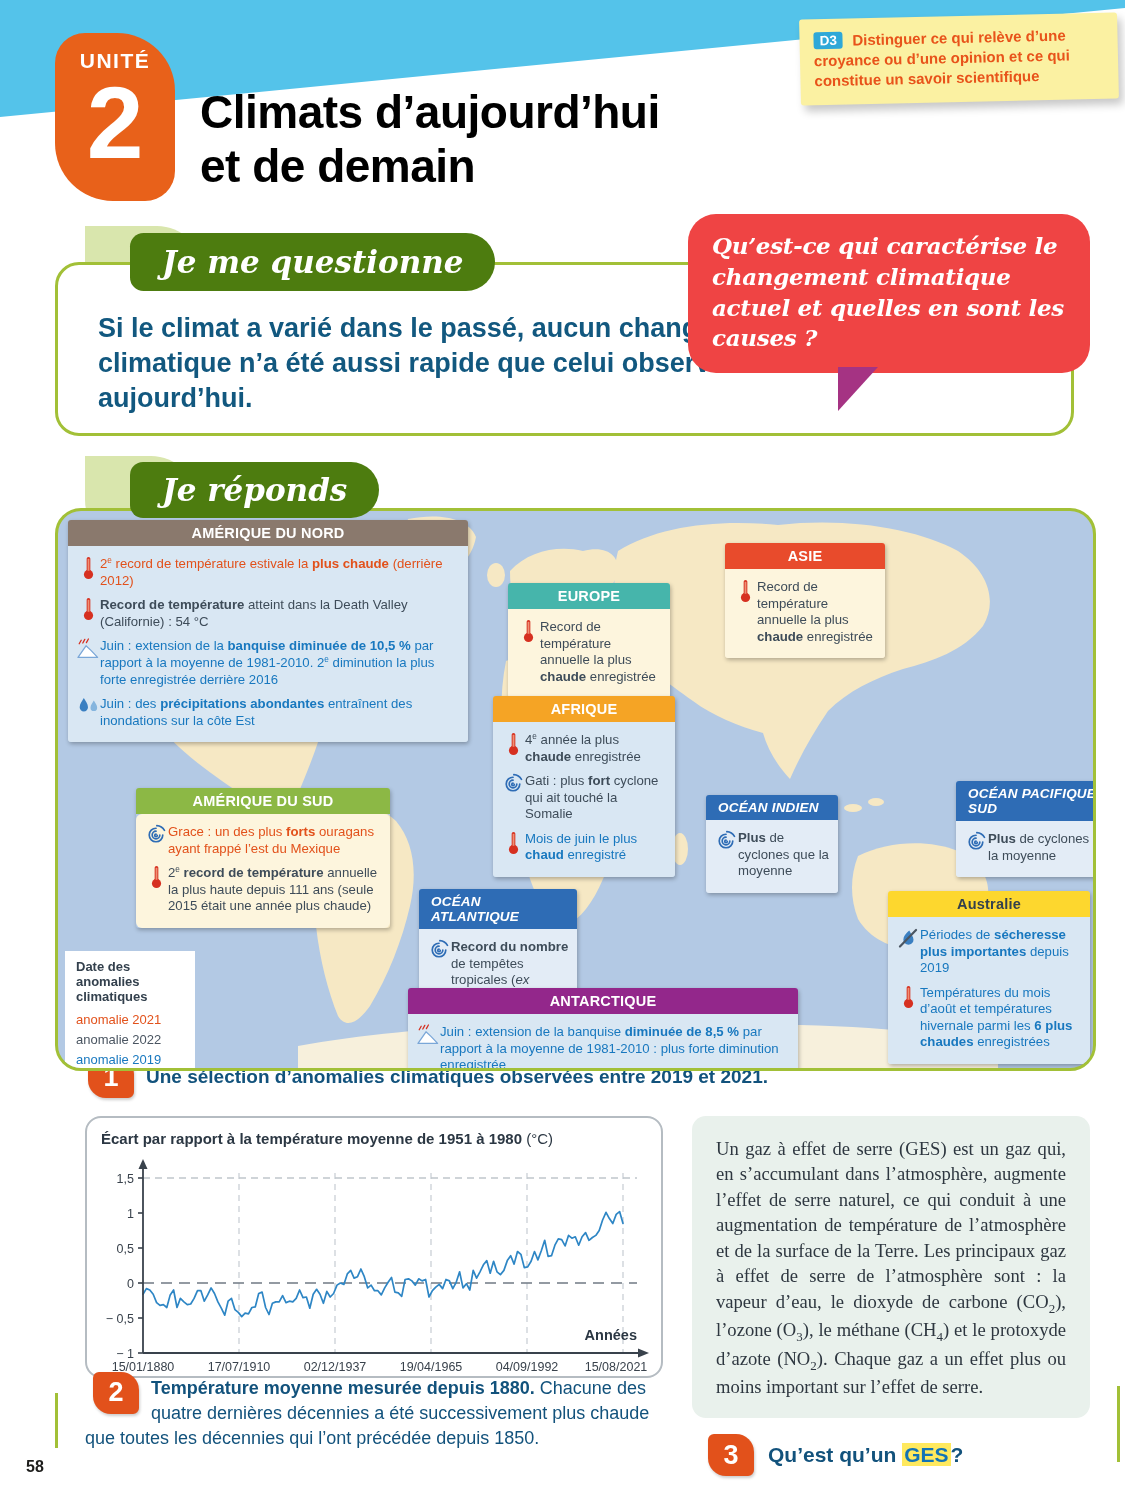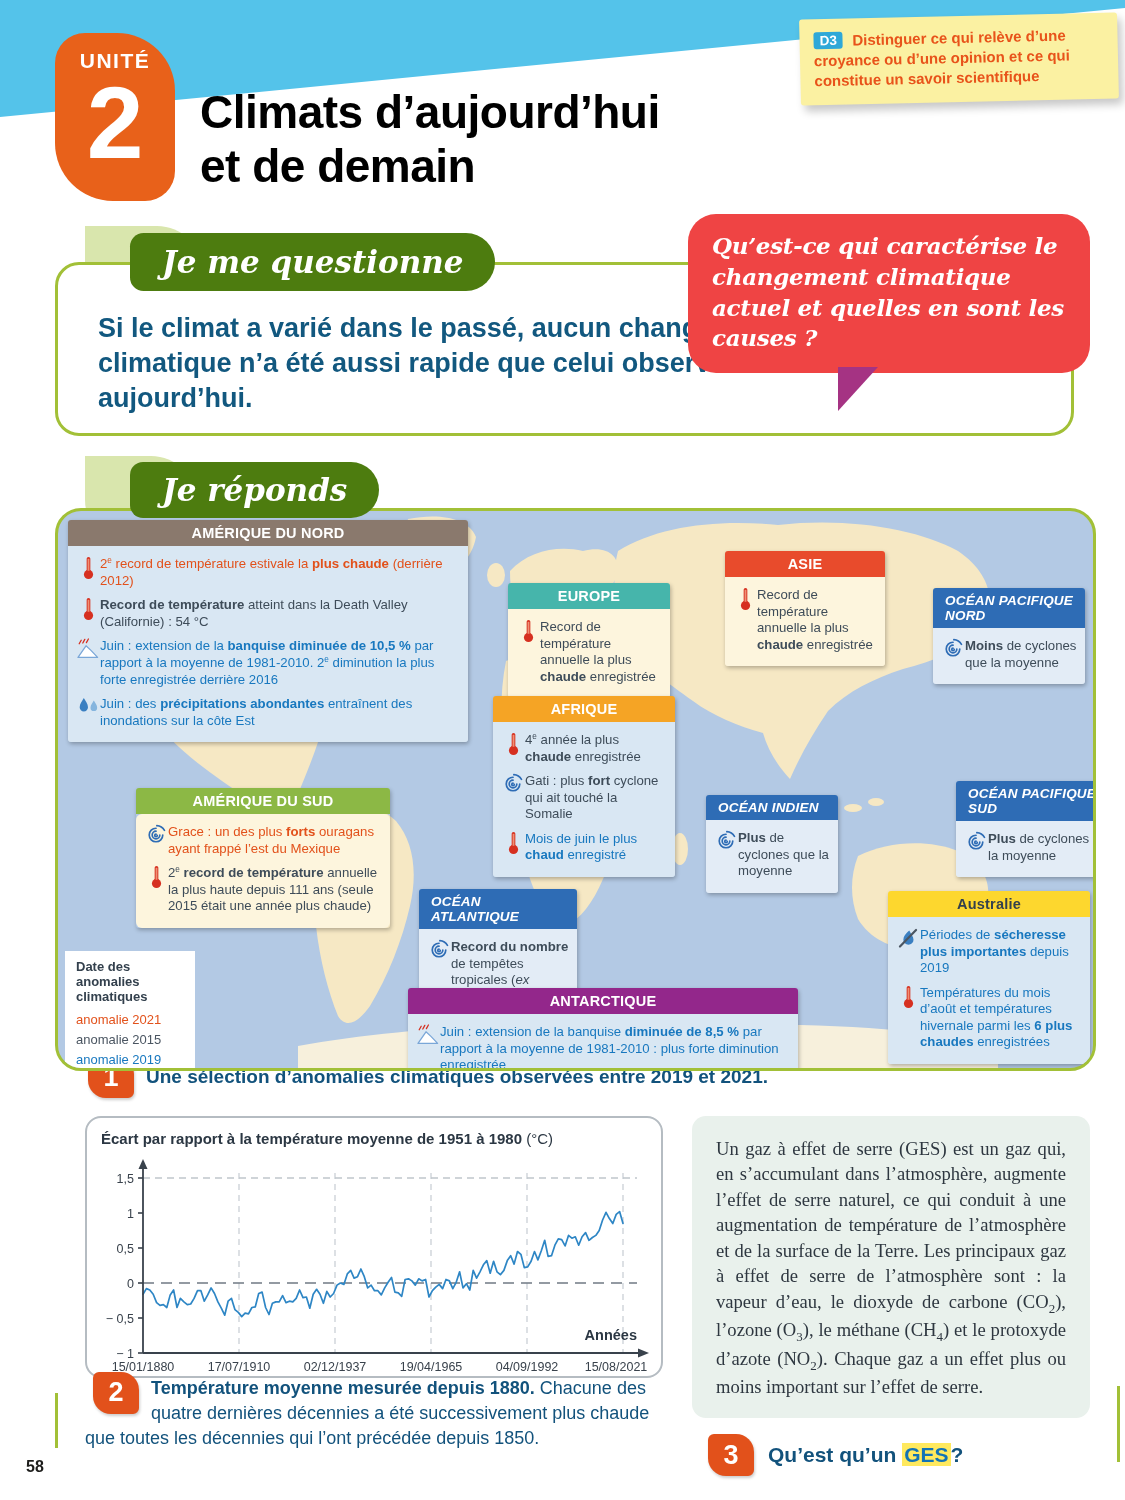--- a/index.html
+++ b/index.html
@@ -204,169 +204,151 @@
                 <svg viewBox="0 0 12 26" width="11" height="24">
                   <rect x="4" y="1" width="4" height="17" rx="2" fill="#d63020"></rect>
                   <circle cx="6" cy="20" r="5" fill="#d63020"></circle>
                   <rect x="5" y="3" width="2" height="13" fill="#ef8f74"></rect>
                 </svg>
               </span>
               <span class="mb-text" style="color: rgb(62, 76, 89);"><span>Record de température annuelle la plus </span><span class="b">chaude</span><span> enregistrée</span></span>
             </div>
           </div>
         </div>
-        <div class="map-box" style="left: 667px; top: 40px; width: 160px;">
+        <div class="map-box" style="left: 667px; top: 32px; width: 160px;">
           <div class="mb-header" style="background: rgb(232, 75, 44); color: rgb(255, 255, 255);">ASIE</div>
           <div class="mb-body" style="background: rgb(253, 245, 221);">
             <div class="mb-item">
               <span class="mb-icon">
                 <svg viewBox="0 0 12 26" width="11" height="24">
                   <rect x="4" y="1" width="4" height="17" rx="2" fill="#d63020"></rect>
                   <circle cx="6" cy="20" r="5" fill="#d63020"></circle>
                   <rect x="5" y="3" width="2" height="13" fill="#ef8f74"></rect>
                 </svg>
               </span>
               <span class="mb-text" style="color: rgb(62, 76, 89);"><span>Record de température annuelle la plus </span><span class="b">chaude</span><span> enregistrée</span></span>
             </div>
           </div>
         </div>
-        <div class="map-box" style="left: 875px; top: 77px; width: 152px;">
-          <div class="mb-header ocean" style="background: rgb(46, 108, 181); color: rgb(255, 255, 255);">OCÉAN PACIFIQUE NORD</div>
-          <div class="mb-body" style="background: rgb(227, 236, 246);">
+        <div class="map-box" style="left: 435px; top: 185px; width: 182px;">
+          <div class="mb-header" style="background: rgb(245, 164, 37); color: rgb(255, 255, 255);">AFRIQUE</div>
+          <div class="mb-body" style="background: rgb(217, 231, 243);">
+            <div class="mb-item">
+              <span class="mb-icon">
+                <svg viewBox="0 0 12 26" width="11" height="24">
+                  <rect x="4" y="1" width="4" height="17" rx="2" fill="#d63020"></rect>
+                  <circle cx="6" cy="20" r="5" fill="#d63020"></circle>
+                  <rect x="5" y="3" width="2" height="13" fill="#ef8f74"></rect>
+                </svg>
+              </span>
+              <span class="mb-text" style="color: rgb(62, 76, 89);"><span>4</span><sup>e</sup><span> année la plus </span><span class="b">chaude</span><span> enregistrée</span></span>
+            </div>
             <div class="mb-item">
               <span class="mb-icon">
                 <svg viewBox="0 0 26 26" width="22" height="22">
                   <g fill="none" stroke="#2e6cb5" stroke-width="2" stroke-linecap="round">
                     <path d="M13 5 A8 8 0 1 0 21 13"></path>
                     <path d="M13 8.5 A4.5 4.5 0 1 0 17.5 13"></path>
                     <path d="M13 12 A1.5 1.5 0 1 0 14.5 13.5"></path>
                     <path d="M23 7.5 A11 11 0 0 0 14 2"></path>
                   </g>
                 </svg>
               </span>
-              <span class="mb-text" style="color: rgb(62, 76, 89);"><span class="b">Moins</span><span> de cyclones que la moyenne</span></span>
-            </div>
-          </div>
-        </div>
-        <div class="map-box" style="left: 435px; top: 185px; width: 182px;">
-          <div class="mb-header" style="background: rgb(245, 164, 37); color: rgb(255, 255, 255);">AFRIQUE</div>
-          <div class="mb-body" style="background: rgb(217, 231, 243);">
-            <div class="mb-item">
-              <span class="mb-icon">
-                <svg viewBox="0 0 12 26" width="11" height="24">
-                  <rect x="4" y="1" width="4" height="17" rx="2" fill="#d63020"></rect>
-                  <circle cx="6" cy="20" r="5" fill="#d63020"></circle>
-                  <rect x="5" y="3" width="2" height="13" fill="#ef8f74"></rect>
-                </svg>
-              </span>
-              <span class="mb-text" style="color: rgb(62, 76, 89);"><span>4</span><sup>e</sup><span> année la plus </span><span class="b">chaude</span><span> enregistrée</span></span>
-            </div>
+              <span class="mb-text" style="color: rgb(62, 76, 89);"><span>Gati : plus </span><span class="b">fort</span><span> cyclone qui ait touché la Somalie</span></span>
+            </div>
+            <div class="mb-item">
+              <span class="mb-icon">
+                <svg viewBox="0 0 12 26" width="11" height="24">
+                  <rect x="4" y="1" width="4" height="17" rx="2" fill="#d63020"></rect>
+                  <circle cx="6" cy="20" r="5" fill="#d63020"></circle>
+                  <rect x="5" y="3" width="2" height="13" fill="#ef8f74"></rect>
+                </svg>
+              </span>
+              <span class="mb-text" style="color: rgb(24, 120, 191);"><span>Mois de juin le plus </span><span class="b">chaud</span><span> enregistré</span></span>
+            </div>
+          </div>
+        </div>
+        <div class="map-box" style="left: 648px; top: 284px; width: 132px;">
+          <div class="mb-header ocean" style="background: rgb(46, 108, 181); color: rgb(255, 255, 255);">OCÉAN INDIEN</div>
+          <div class="mb-body" style="background: rgb(227, 236, 246);">
             <div class="mb-item">
               <span class="mb-icon">
                 <svg viewBox="0 0 26 26" width="22" height="22">
                   <g fill="none" stroke="#2e6cb5" stroke-width="2" stroke-linecap="round">
                     <path d="M13 5 A8 8 0 1 0 21 13"></path>
                     <path d="M13 8.5 A4.5 4.5 0 1 0 17.5 13"></path>
                     <path d="M13 12 A1.5 1.5 0 1 0 14.5 13.5"></path>
                     <path d="M23 7.5 A11 11 0 0 0 14 2"></path>
                   </g>
                 </svg>
               </span>
-              <span class="mb-text" style="color: rgb(62, 76, 89);"><span>Gati : plus </span><span class="b">fort</span><span> cyclone qui ait touché la Somalie</span></span>
-            </div>
-            <div class="mb-item">
-              <span class="mb-icon">
-                <svg viewBox="0 0 12 26" width="11" height="24">
-                  <rect x="4" y="1" width="4" height="17" rx="2" fill="#d63020"></rect>
-                  <circle cx="6" cy="20" r="5" fill="#d63020"></circle>
-                  <rect x="5" y="3" width="2" height="13" fill="#ef8f74"></rect>
-                </svg>
-              </span>
-              <span class="mb-text" style="color: rgb(24, 120, 191);"><span>Mois de juin le plus </span><span class="b">chaud</span><span> enregistré</span></span>
-            </div>
-          </div>
-        </div>
-        <div class="map-box" style="left: 648px; top: 284px; width: 132px;">
-          <div class="mb-header ocean" style="background: rgb(46, 108, 181); color: rgb(255, 255, 255);">OCÉAN INDIEN</div>
+              <span class="mb-text" style="color: rgb(62, 76, 89);"><span class="b">Plus</span><span> de cyclones que la moyenne</span></span>
+            </div>
+          </div>
+        </div>
+        <div class="map-box" style="left: 898px; top: 270px; width: 174px;">
+          <div class="mb-header ocean" style="background: rgb(46, 108, 181); color: rgb(255, 255, 255);">OCÉAN PACIFIQUE SUD</div>
           <div class="mb-body" style="background: rgb(227, 236, 246);">
             <div class="mb-item">
               <span class="mb-icon">
                 <svg viewBox="0 0 26 26" width="22" height="22">
                   <g fill="none" stroke="#2e6cb5" stroke-width="2" stroke-linecap="round">
                     <path d="M13 5 A8 8 0 1 0 21 13"></path>
                     <path d="M13 8.5 A4.5 4.5 0 1 0 17.5 13"></path>
                     <path d="M13 12 A1.5 1.5 0 1 0 14.5 13.5"></path>
                     <path d="M23 7.5 A11 11 0 0 0 14 2"></path>
                   </g>
                 </svg>
               </span>
               <span class="mb-text" style="color: rgb(62, 76, 89);"><span class="b">Plus</span><span> de cyclones que la moyenne</span></span>
             </div>
           </div>
         </div>
-        <div class="map-box" style="left: 898px; top: 270px; width: 174px;">
-          <div class="mb-header ocean" style="background: rgb(46, 108, 181); color: rgb(255, 255, 255);">OCÉAN PACIFIQUE SUD</div>
-          <div class="mb-body" style="background: rgb(227, 236, 246);">
+        <div class="map-box" style="left: 78px; top: 277px; width: 254px;">
+          <div class="mb-header" style="background: rgb(140, 184, 69); color: rgb(255, 255, 255);">AMÉRIQUE DU SUD</div>
+          <div class="mb-body" style="background: rgb(253, 245, 221); border-radius: 6px;">
             <div class="mb-item">
               <span class="mb-icon">
                 <svg viewBox="0 0 26 26" width="22" height="22">
                   <g fill="none" stroke="#2e6cb5" stroke-width="2" stroke-linecap="round">
                     <path d="M13 5 A8 8 0 1 0 21 13"></path>
                     <path d="M13 8.5 A4.5 4.5 0 1 0 17.5 13"></path>
                     <path d="M13 12 A1.5 1.5 0 1 0 14.5 13.5"></path>
                     <path d="M23 7.5 A11 11 0 0 0 14 2"></path>
                   </g>
                 </svg>
               </span>
-              <span class="mb-text" style="color: rgb(62, 76, 89);"><span class="b">Plus</span><span> de cyclones que la moyenne</span></span>
-            </div>
-          </div>
-        </div>
-        <div class="map-box" style="left: 78px; top: 277px; width: 254px;">
-          <div class="mb-header" style="background: rgb(140, 184, 69); color: rgb(255, 255, 255);">AMÉRIQUE DU SUD</div>
-          <div class="mb-body" style="background: rgb(253, 245, 221); border-radius: 6px;">
+              <span class="mb-text" style="color: rgb(226, 81, 27);"><span>Grace : un des plus </span><span class="b">forts</span><span> ouragans ayant frappé l’est du Mexique</span></span>
+            </div>
+            <div class="mb-item">
+              <span class="mb-icon">
+                <svg viewBox="0 0 12 26" width="11" height="24">
+                  <rect x="4" y="1" width="4" height="17" rx="2" fill="#d63020"></rect>
+                  <circle cx="6" cy="20" r="5" fill="#d63020"></circle>
+                  <rect x="5" y="3" width="2" height="13" fill="#ef8f74"></rect>
+                </svg>
+              </span>
+              <span class="mb-text" style="color: rgb(62, 76, 89);"><span>2</span><sup>e</sup><span> </span><span class="b">record de température</span><span> annuelle la plus haute depuis 111 ans (seule 2015 était une année plus chaude)</span></span>
+            </div>
+          </div>
+        </div>
+        <div class="map-box" style="left: 361px; top: 378px; width: 158px;">
+          <div class="mb-header ocean" style="background: rgb(46, 108, 181); color: rgb(255, 255, 255);">OCÉAN ATLANTIQUE</div>
+          <div class="mb-body" style="background: rgb(227, 236, 246);">
             <div class="mb-item">
               <span class="mb-icon">
                 <svg viewBox="0 0 26 26" width="22" height="22">
                   <g fill="none" stroke="#2e6cb5" stroke-width="2" stroke-linecap="round">
                     <path d="M13 5 A8 8 0 1 0 21 13"></path>
                     <path d="M13 8.5 A4.5 4.5 0 1 0 17.5 13"></path>
                     <path d="M13 12 A1.5 1.5 0 1 0 14.5 13.5"></path>
                     <path d="M23 7.5 A11 11 0 0 0 14 2"></path>
                   </g>
                 </svg>
               </span>
-              <span class="mb-text" style="color: rgb(226, 81, 27);"><span>Grace : un des plus </span><span class="b">forts</span><span> ouragans ayant frappé l’est du Mexique</span></span>
-            </div>
-            <div class="mb-item">
-              <span class="mb-icon">
-                <svg viewBox="0 0 12 26" width="11" height="24">
-                  <rect x="4" y="1" width="4" height="17" rx="2" fill="#d63020"></rect>
-                  <circle cx="6" cy="20" r="5" fill="#d63020"></circle>
-                  <rect x="5" y="3" width="2" height="13" fill="#ef8f74"></rect>
-                </svg>
-              </span>
-              <span class="mb-text" style="color: rgb(62, 76, 89);"><span>2</span><sup>e</sup><span> </span><span class="b">record de température</span><span> annuelle la plus haute depuis 111 ans (seule 2015 était une année plus chaude)</span></span>
-            </div>
-          </div>
-        </div>
-        <div class="map-box" style="left: 361px; top: 378px; width: 158px;">
-          <div class="mb-header ocean" style="background: rgb(46, 108, 181); color: rgb(255, 255, 255);">OCÉAN ATLANTIQUE</div>
-          <div class="mb-body" style="background: rgb(227, 236, 246);">
-            <div class="mb-item">
-              <span class="mb-icon">
-                <svg viewBox="0 0 26 26" width="22" height="22">
-                  <g fill="none" stroke="#2e6cb5" stroke-width="2" stroke-linecap="round">
-                    <path d="M13 5 A8 8 0 1 0 21 13"></path>
-                    <path d="M13 8.5 A4.5 4.5 0 1 0 17.5 13"></path>
-                    <path d="M13 12 A1.5 1.5 0 1 0 14.5 13.5"></path>
-                    <path d="M23 7.5 A11 11 0 0 0 14 2"></path>
-                  </g>
-                </svg>
-              </span>
               <span class="mb-text" style="color: rgb(62, 76, 89);"><span class="b">Record du nombre</span><span> de tempêtes tropicales (</span><span class="i">ex aequo</span><span> avec 2018)</span></span>
             </div>
           </div>
         </div>
         <div class="map-box" style="left: 830px; top: 380px; width: 202px;">
           <div class="mb-header" style="background: rgb(253, 215, 46); color: rgb(51, 64, 77);">Australie</div>
           <div class="mb-body" style="background: rgb(217, 231, 243);">
             <div class="mb-item">
               <span class="mb-icon">
                 <svg viewBox="0 0 26 26" width="22" height="22">
@@ -405,21 +387,21 @@
               <span class="mb-text" style="color: rgb(24, 120, 191);"><span>Juin : extension de la banquise </span><span class="b">diminuée de 8,5 %</span><span> par rapport à la moyenne de 1981-2010 : plus forte diminution enregistrée</span></span>
             </div>
           </div>
         </div>
       </div>
 
     <div class="legend">
       <div class="legend-title">Date des anomalies climatiques</div>
       <div id="legend-entries">
           <div class="legend-entry" style="color: rgb(226, 81, 27);">anomalie 2021</div>
-          <div class="legend-entry" style="color: rgb(74, 85, 97);">anomalie 2015</div>
+          <div class="legend-entry" style="color: rgb(74, 85, 97);">anomalie 2022</div>
           <div class="legend-entry" style="color: rgb(24, 120, 191);">anomalie 2019</div>
         </div>
     </div>
   </div>
 
   <div class="cap-badge cap1-badge">1</div>
   <div class="cap1-text">Une sélection d’anomalies climatiques observées entre 2019 et 2021.</div>
 
   <div class="chart-box">
     <div class="chart-title">

